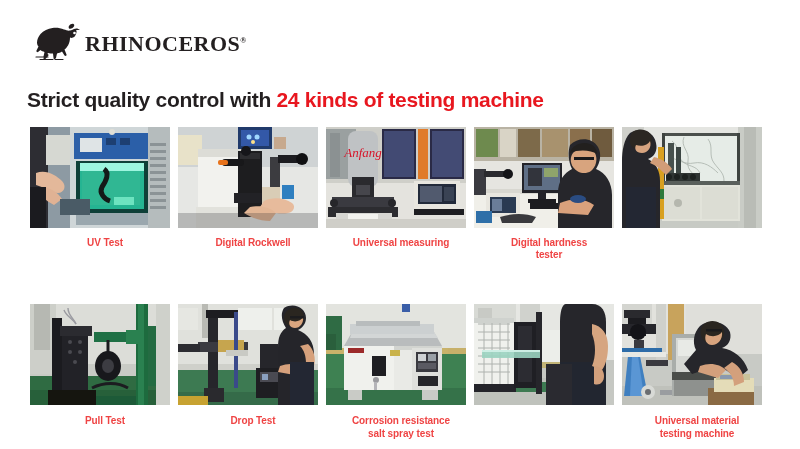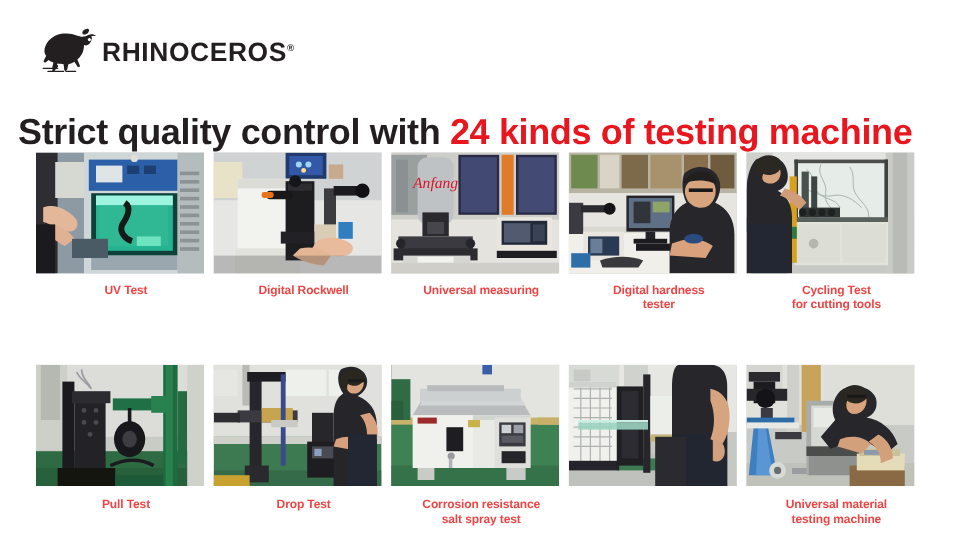--- a/index.html
+++ b/index.html
@@ -31,42 +31,42 @@
     display: flex;
     align-items: center;
   }
   .logo-mark {
     width: 50px;
     height: 38px;
     flex: 0 0 auto;
     margin-right: 2px;
   }
   .logo-text {
-    font-family: Liberation Sans, sans-serif;
+    font-family: Liberation Serif, serif;
     font-size: 22px;
     font-weight: bold;
     letter-spacing: 0.5px;
     color: #231f20;
     line-height: 1;
     position: relative;
     top: 2px;
   }
   .logo-reg {
     font-size: 8px;
     vertical-align: super;
     font-weight: bold;
   }
 
   
   .title {
     position: absolute;
-    left: 15px;
+    left: 27px;
     top: 74px;
     width: 740px;
-    font-size: 30px;
+    font-size: 21px;
     font-weight: bold;
     letter-spacing: -0.3px;
     color: #231f20;
     white-space: nowrap;
     line-height: 1.1;
   }
   .title .accent { color: #e8171f; }
 
   
   .grid {
@@ -339,24 +339,20 @@
             <circle cx="56" cy="76" r="4" fill="#b5b7ae"></circle>
             <rect x="36" y="20" width="6" height="72" fill="#d8a020"></rect>
             <rect x="34" y="62" width="8" height="10" fill="#2e7a3c"></rect>
             <path d="M8 6c10-6 24-2 26 10c2 8-2 14-8 16c8 4 12 12 12 22v47H0V34c0-10 2-22 8-28z" fill="#26262b"></path>
             <path d="M12 4c8-4 18 0 18 8s-8 12-16 10-8-14-2-18z" fill="#2b2722"></path>
             <path d="M14 18c6 2 12 0 14-4 2 6-2 12-8 12s-8-4-6-8z" fill="#d7a47f"></path>
             <rect x="4" y="60" width="30" height="41" fill="#232733"></rect>
             <path d="M32 30c8 2 14 6 18 12l-6 6c-6-6-10-10-16-12z" fill="#d19d78"></path>
           </svg>
         </div>
-        <div class="caption">
-          <div>Cycling Test</div>
-          <div>for cutting tools</div>
-        </div>
       </div>
     </div>
 
     <div class="row row-2">
 
       <div class="cell row2">
         <div class="photo">
           <svg class="scene" viewBox="0 0 140 101" preserveAspectRatio="none" aria-hidden="true">
             <rect width="140" height="101" fill="#d3d5d0"></rect>
             <rect x="0" y="0" width="140" height="60" fill="#dcddd8"></rect>

